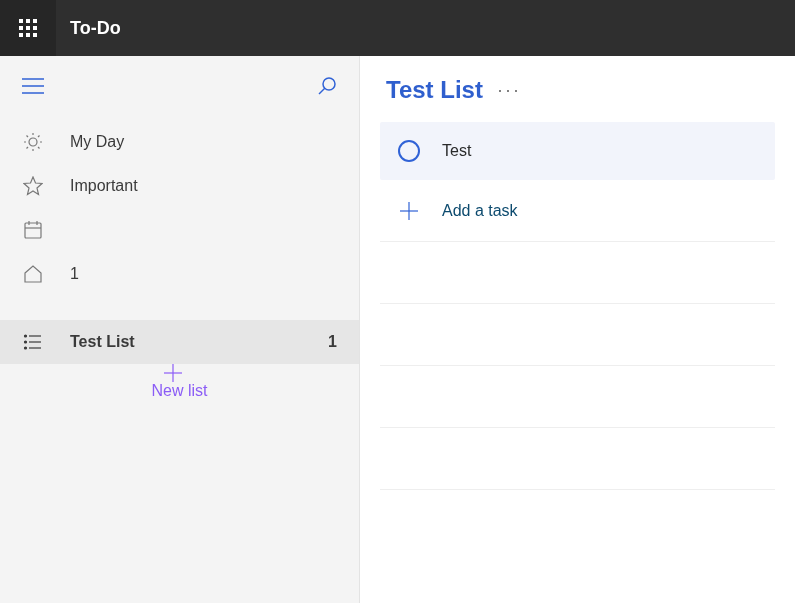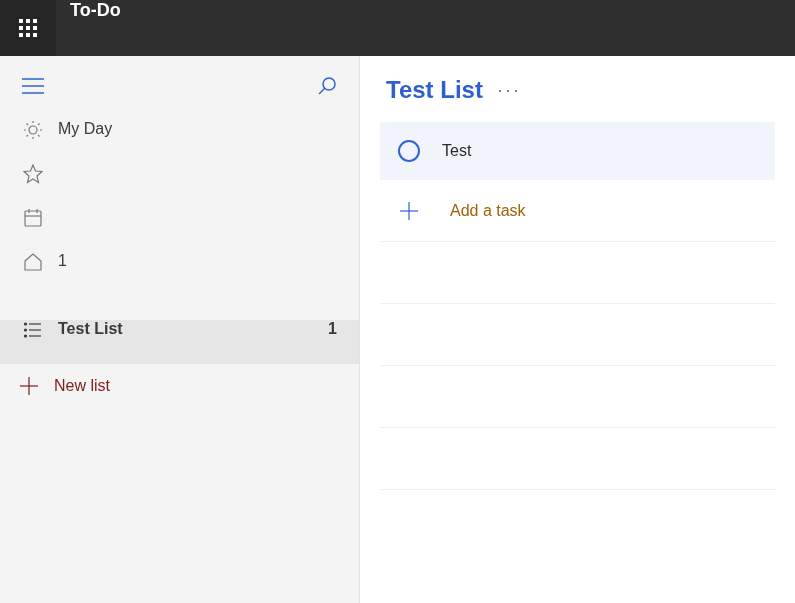--- a/index.html
+++ b/index.html
@@ -1,19 +1,20 @@
 <!DOCTYPE html>
 <html><head>
   <meta charset="utf-8">
   <style>
     * { box-sizing: border-box; margin: 0; padding: 0; }
     body { font-family: "Segoe UI", -apple-system, sans-serif; background: #fff; width: 795px; height: 603px; overflow: hidden; }
 
     .header {
       display: flex;
+      align-items: center;
       background: #2f2f2f;
       height: 56px;
     }
     .waffle {
       width: 56px;
       height: 56px;
       display: flex;
       align-items: center;
       justify-content: center;
       background: #262626;
@@ -43,25 +44,26 @@
       display: flex;
       align-items: center;
       justify-content: space-between;
       padding: 0 22px;
     }
     .hamburger { color: #3062d6; cursor: pointer; }
     .search-icon { color: #3062d6; cursor: pointer; }
 
     .nav-item {
       display: flex;
-      align-items: flex-start;
+      align-items: center;
       height: 44px;
       padding: 0 22px;
       cursor: pointer;
       color: #3a3a3a;
+      gap: 12px;
     }
     .nav-item .icon {
       width: 22px;
       display: flex;
       align-items: center;
       justify-content: center;
       color: #787878;
       margin-right: 14px;
       flex-shrink: 0;
     }
@@ -75,21 +77,22 @@
     .nav-item.active .icon { color: #3a3a3a; }
 
     .nav-gap { height: 24px; }
 
     .new-list {
       display: flex;
       align-items: center;
       height: 44px;
       padding: 0 18px;
       cursor: pointer;
-      color: #7f1d1d;
+      color: #8b5cf6;
+      flex-direction: column;
     }
     .new-list .icon {
       width: 22px;
       display: flex;
       align-items: center;
       justify-content: center;
       margin-right: 14px;
     }
     .new-list .label { font-size: 16px; }
 
@@ -145,21 +148,21 @@
     }
     .add-task-row .plus {
       color: #3062d6;
       margin-right: 22px;
       width: 22px;
       display: flex;
       align-items: center;
       justify-content: center;
       flex-shrink: 0;
     }
-    .add-task-row .label { color: #a16207; font-size: 16px; margin-left: 8px; }
+    .add-task-row .label { color: #0c4a6e; font-size: 16px; }
 
     .empty-line {
       height: 62px;
       border-bottom: 1px solid #eee;
     }
   </style>
 </head>
 <body>
 
 <div class="header">
@@ -215,20 +218,21 @@
       <span class="label">My Day</span>
       <span class="count"></span>
     </div>
 
     <div class="nav-item">
       <span class="icon">
         <svg width="20" height="20" viewBox="0 0 20 20" fill="none" stroke="currentColor" stroke-width="1.2">
           <polygon points="10,1 12.5,7 19,7.5 14,12 15.5,18.5 10,15 4.5,18.5 6,12 1,7.5 7.5,7"></polygon>
         </svg>
       </span>
+      <span class="label">Important</span>
       <span class="count"></span>
     </div>
 
     <div class="nav-item">
       <span class="icon">
         <svg width="20" height="20" viewBox="0 0 20 20" fill="none" stroke="currentColor" stroke-width="1.2">
           <rect x="2" y="3" width="16" height="15" rx="1"></rect>
           <line x1="2" y1="8" x2="18" y2="8"></line>
           <line x1="6" y1="1" x2="6" y2="5"></line>
             <line x1="14" y1="1" x2="14" y2="5"></line>

